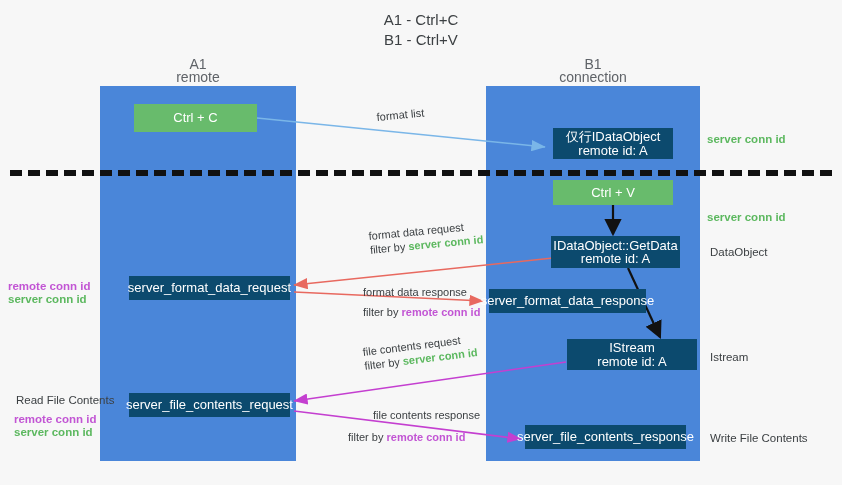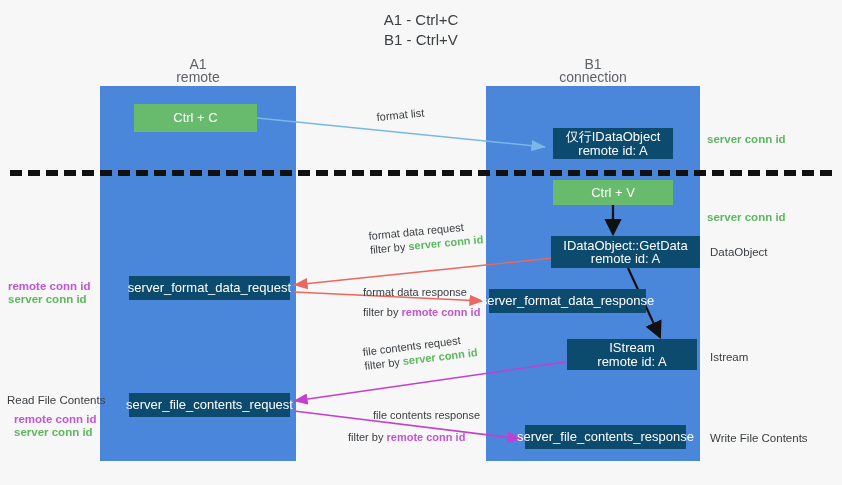--- a/index.html
+++ b/index.html
@@ -117,21 +117,21 @@
 
   <div class="box orange" style="left:553px;top:128px;width:120px;height:31px;">
     <span>仅行IDataObject</span>
     <span class="l2">remote id: A</span>
   </div>
 
   <div class="box green" style="left:553px;top:180px;width:120px;height:25px;">
     <span>Ctrl + V</span>
   </div>
 
-  <div class="box orange" style="left:551px;top:236px;width:149px;height:32px;">
+  <div class="box orange" style="left:551px;top:236px;width:129px;height:32px;">
     <span>IDataObject::GetData</span>
     <span class="l2">remote id: A</span>
   </div>
 
   <div class="box orange" style="left:129px;top:276px;width:161px;height:24px;">
     <span>server_format_data_request</span>
   </div>
 
   <div class="box orange" style="left:489px;top:289px;width:157px;height:24px;">
     <span>server_format_data_response</span>
@@ -180,17 +180,17 @@
 
   <div class="sidelabel dark" style="left:710px;top:245px;">DataObject</div>
 
   <div class="sidelabel dark" style="left:710px;top:350px;">Istream</div>
 
   <div class="sidelabel dark" style="left:710px;top:431px;">Write File Contents</div>
 
   <div class="sidelabel purple" style="left:8px;top:279px;">remote conn id</div>
   <div class="sidelabel green" style="left:8px;top:292px;">server conn id</div>
 
-  <div class="sidelabel dark" style="left:7px;top:393px;text-align:right;">Read File Contents</div>
+  <div class="sidelabel dark" style="left:16px;top:393px;text-align:right;">Read File Contents</div>
   <div class="sidelabel purple" style="left:14px;top:412px;">remote conn id</div>
   <div class="sidelabel green" style="left:14px;top:425px;">server conn id</div>
 
 </div>
 
 </body></html>

